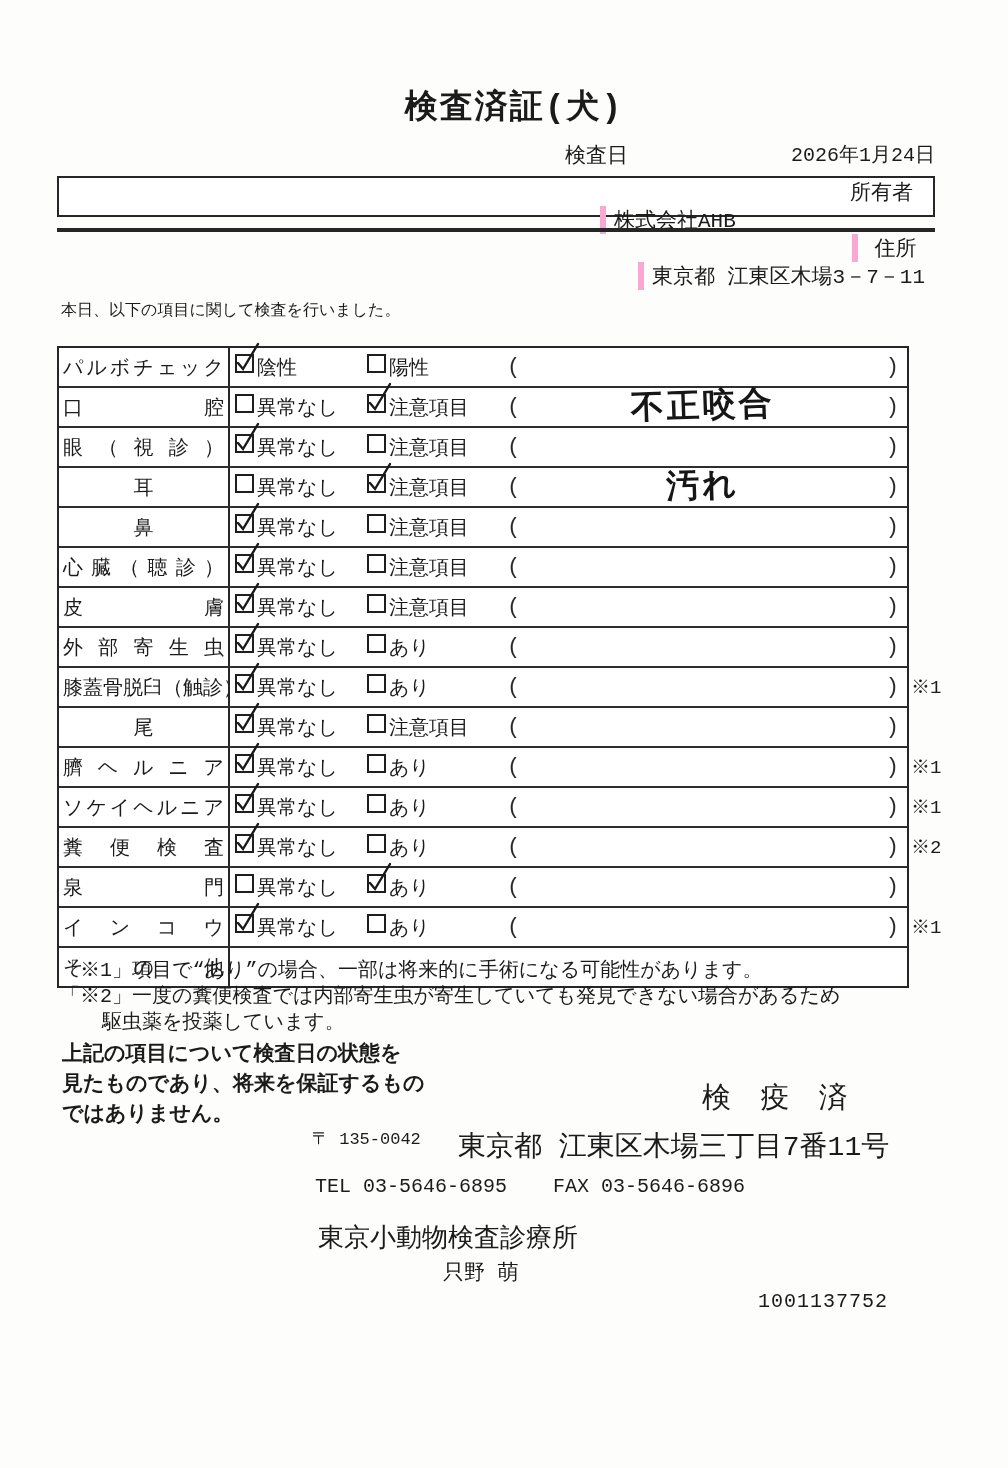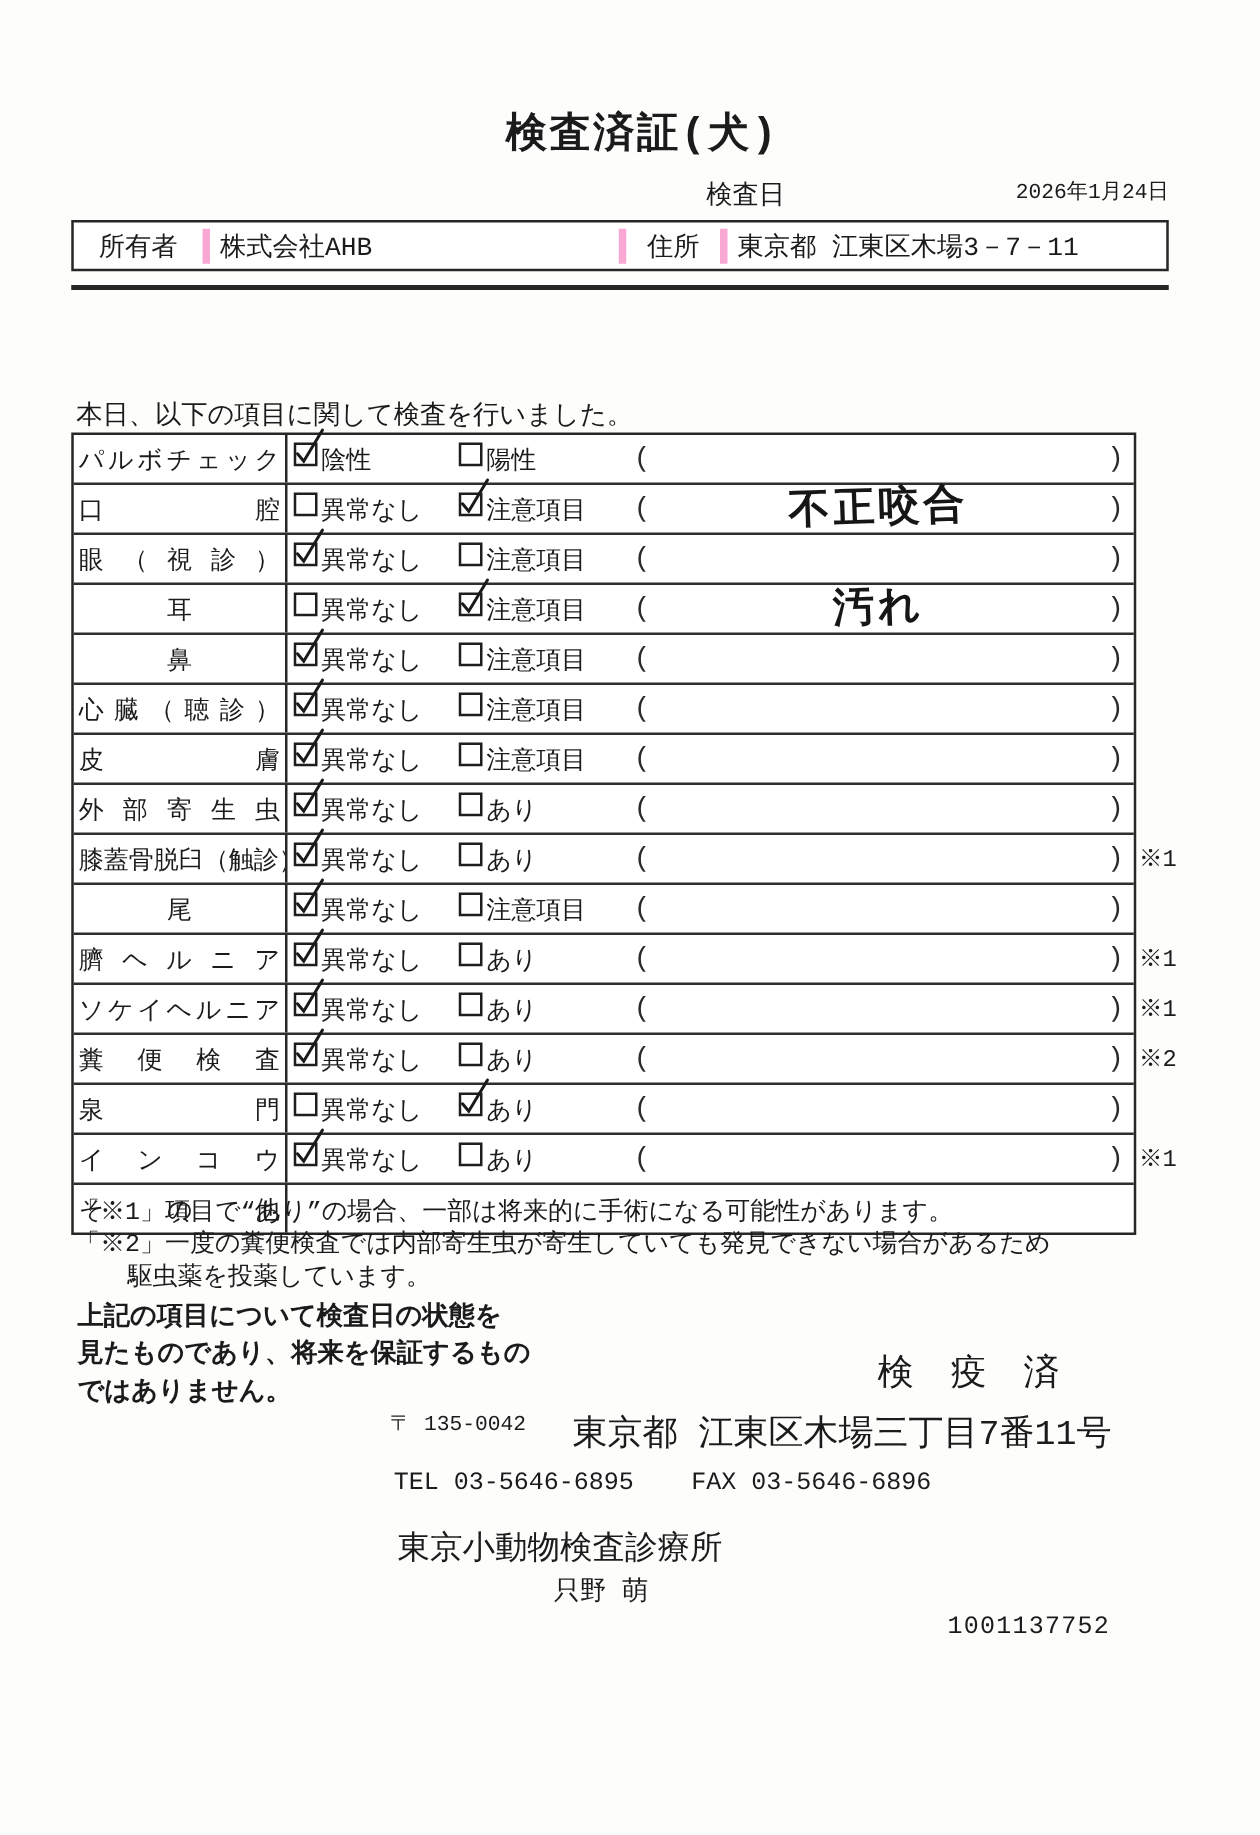--- a/index.html
+++ b/index.html
@@ -12,40 +12,40 @@
     color:#1b1b1b;
     overflow:hidden;
     padding-left:20px;
   }
   
   .doc-title{
     position:absolute;top:84px;left:0;width:100%;
     text-align:center;font-size:33px;font-weight:bold;letter-spacing:2px;
   }
   .insp-date-label{position:absolute;top:141px;left:565px;font-size:21px;}
-  .insp-date-value{position:absolute;top:141px;left:700px;width:235px;text-align:right;font-size:17px;}
+  .insp-date-value{position:absolute;top:141px;left:700px;width:235px;text-align:right;font-size:20px;}
   
   .tbl{position:absolute;left:57px;width:874px;border:2px solid #262626;background:#fff;}
-  .trow{display:flex;height:37px;align-items:center;}
+  .trow{display:flex;height:37px;align-items:flex-end;flex-direction:column;}
   .trow + .trow{border-top:2px solid #262626;}
   .tcell{display:flex;align-items:center;font-size:21px;box-sizing:border-box;padding:0 8px;overflow:visible;white-space:nowrap;}
   .tcell + .tcell{border-left:6px solid #f9a8d4;}
   .lab{justify-content:center;padding:0 4px;}
   .owner-tbl{top:176px;}
   .info-tbl{top:228px;}
   .w-label{width:103px;flex:none;}
   .w-val1{width:333px;flex:none;}
   .w-label2{width:81px;flex:none;}
   .w-rest{flex:1;}
   .w-sex{width:92px;flex:none;}
   .w-wlabel{width:66px;flex:none;}
   .w-weight{flex:1;justify-content:flex-end;}
   .unit{font-size:19px;margin-left:14px;}
   
-  .intro{position:absolute;top:317px;left:61px;font-size:21px;}
+  .intro{position:absolute;top:300px;left:61px;font-size:16px;}
   
   .ck-table{position:absolute;top:346px;left:57px;width:848px;border:2px solid #262626;background:#fff;}
   .crow{position:relative;display:flex;height:38px;align-items:center;}
   .crow + .crow{border-top:2px solid #2e2e2e;}
   .clabel{
     width:171px;flex:none;height:100%;box-sizing:border-box;
     border-right:2px solid #262626;
     display:flex;align-items:center;font-size:20px;
     padding:0 4px;overflow:hidden;white-space:nowrap;
   }

